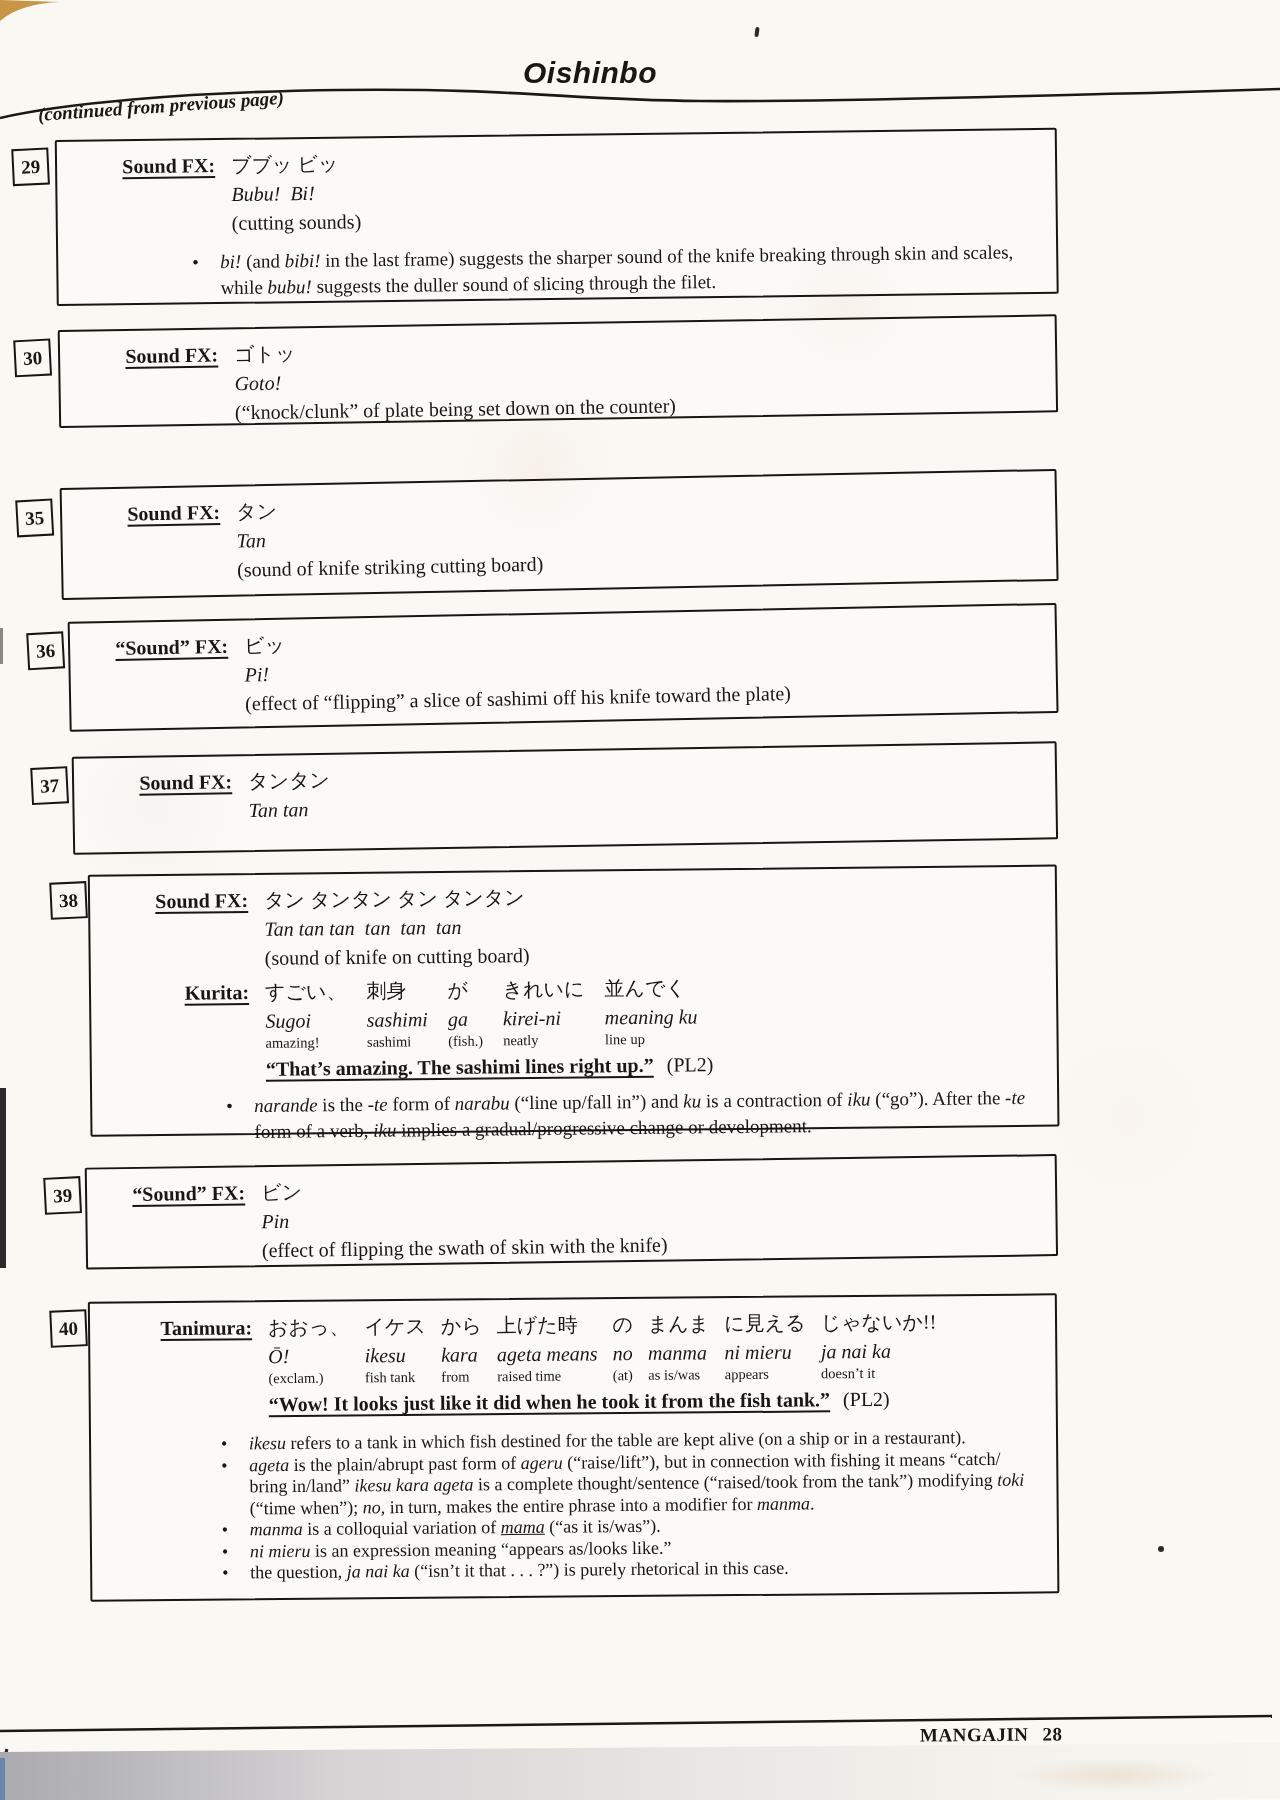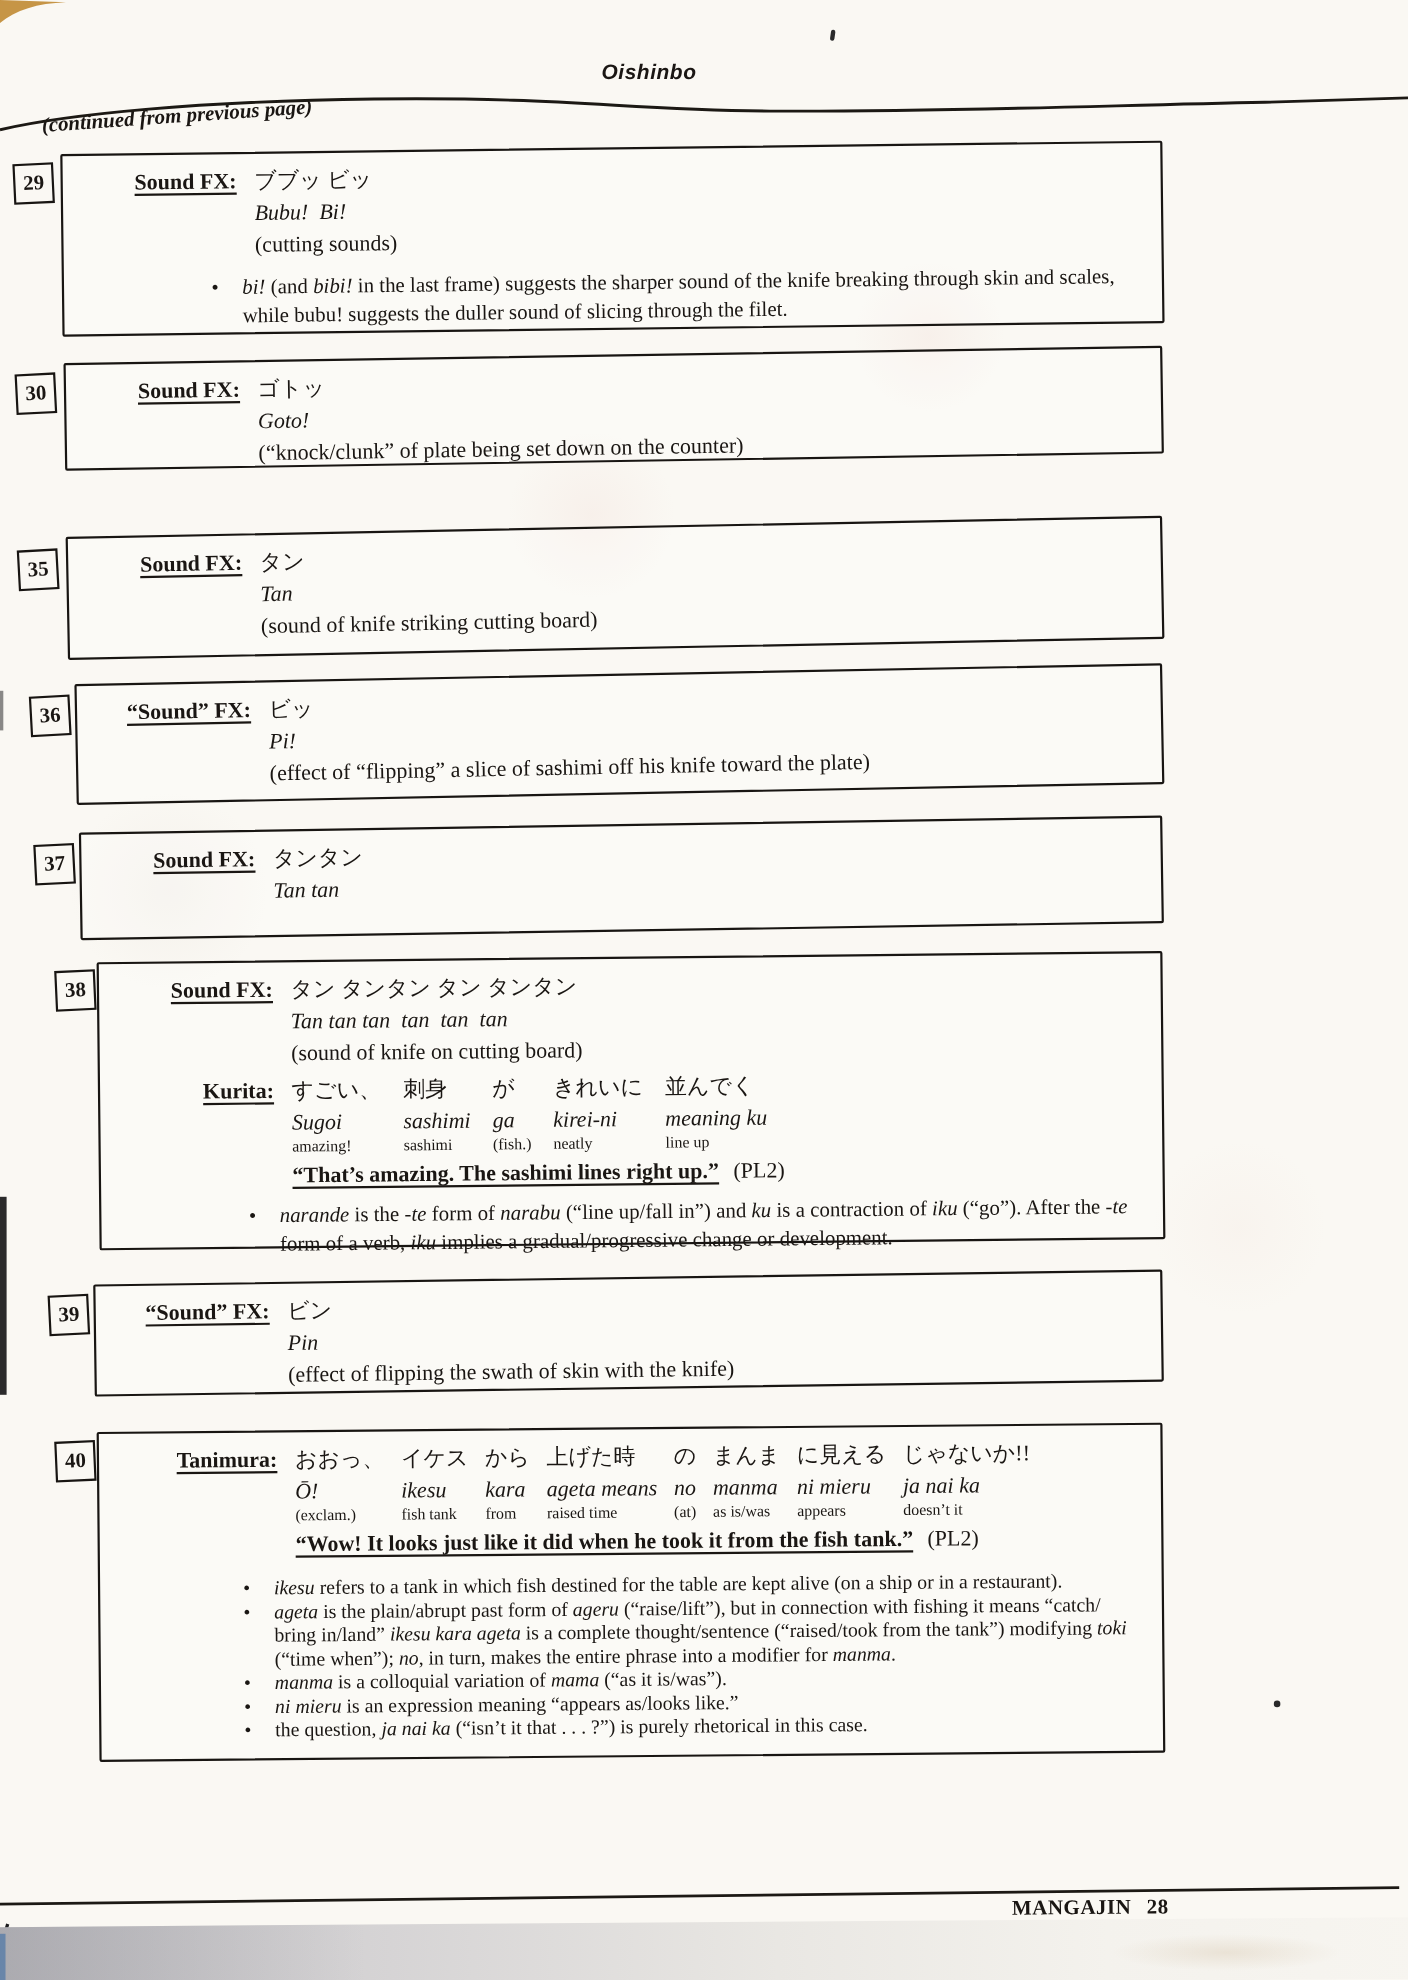--- a/index.html
+++ b/index.html
@@ -16,21 +16,21 @@
       radial-gradient(circle at 66% 17%, rgba(224,170,160,0.10), rgba(224,170,160,0) 4%),
       radial-gradient(circle at 12% 45%, rgba(210,200,190,0.14), rgba(210,200,190,0) 6%),
       radial-gradient(circle at 88% 62%, rgba(230,190,180,0.08), rgba(230,190,180,0) 5%),
       #faf8f3;
   }
   .overlay-svg{position:absolute;left:0;top:0;pointer-events:none;}
   
   .title{
     position:absolute;left:470px;top:56px;width:240px;text-align:center;
     font-family:"Liberation Sans",sans-serif;font-style:italic;font-weight:600;
-    font-size:19px;letter-spacing:0.5px;
+    font-size:30px;letter-spacing:0.5px;
   }
   .cont-note{
     position:absolute;left:38px;top:104px;
     font-style:italic;font-weight:bold;font-size:19px;
     transform:rotate(-4deg);transform-origin:left center;white-space:nowrap;
   }
   
   .group{position:absolute;left:0;width:1280px;transform-origin:60px 20px;}
   .numbox{
     position:absolute;width:33px;height:33px;border:2.5px solid #181512;
@@ -117,21 +117,21 @@
         <div class="lblcol"><span class="lbl">Sound FX:</span></div>
         <div class="contentcol">
           <div class="jp">ブブッ ビッ</div>
           <div class="rom">Bubu!  Bi!</div>
           <div class="paren">(cutting sounds)</div>
         </div>
       </div>
       <div class="bullets">
         <div class="bullet">
           <span class="bdot">•</span>
-          <span class="btext"><span style="font-style: italic;">bi!</span><span> (and </span><span style="font-style: italic;">bibi!</span><span> in the last frame) suggests the sharper sound of the knife breaking through skin and scales, while </span><span style="">bubu!</span><span> suggests the duller sound of slicing through the filet.</span></span>
+          <span class="btext"><span style="font-style: italic;">bi!</span><span> (and </span><span style="font-style: italic;">bibi!</span><span> in the last frame) suggests the sharper sound of the knife breaking through skin and scales, while </span><span style="font-style: italic;">bubu!</span><span> suggests the duller sound of slicing through the filet.</span></span>
         </div>
       </div>
     </div>
   </div>
 
   <div class="group" style="top:330px;transform:rotate(-0.9deg);">
     <div class="numbox" style="left:14px;top:9px;transform:rotate(-2deg);">
       <span>30</span>
     </div>
     <div class="box" style="left:58px;width:999px;height:98px;">
@@ -327,21 +327,21 @@
         <div class="bullet">
           <span class="bdot">•</span>
           <span class="btext"><span style="font-style: italic;">ikesu</span><span> refers to a tank in which fish destined for the table are kept alive (on a ship or in a restaurant).</span></span>
         </div>
         <div class="bullet">
           <span class="bdot">•</span>
           <span class="btext"><span style="font-style: italic;">ageta</span><span> is the plain/abrupt past form of </span><span style="font-style: italic;">ageru</span><span> (“raise/lift”), but in connection with fishing it means “catch/ bring in/land” </span><span style="font-style: italic;">ikesu kara ageta</span><span> is a complete thought/sentence (“raised/took from the tank”) modifying </span><span style="font-style: italic;">toki</span><span> (“time when”); </span><span style="font-style: italic;">no</span><span>, in turn, makes the entire phrase into a modifier for </span><span style="font-style: italic;">manma</span><span>.</span></span>
         </div>
         <div class="bullet">
           <span class="bdot">•</span>
-          <span class="btext"><span style="font-style: italic;">manma</span><span> is a colloquial variation of </span><span style="font-style: italic;">mama</span><span> (“as it is/was”).</span></span>
+          <span class="btext"><span style="font-style: italic;">manma</span><span> is a colloquial variation of </span><span style="font-style: italic; text-decoration: underline;">mama</span><span> (“as it is/was”).</span></span>
         </div>
         <div class="bullet">
           <span class="bdot">•</span>
           <span class="btext"><span style="font-style: italic;">ni mieru</span><span> is an expression meaning “appears as/looks like.”</span></span>
         </div>
         <div class="bullet">
           <span class="bdot">•</span>
           <span class="btext"><span>the question, </span><span style="font-style: italic;">ja nai ka</span><span> (“isn’t it that . . . ?”) is purely rhetorical in this case.</span></span>
         </div>
       </div>

